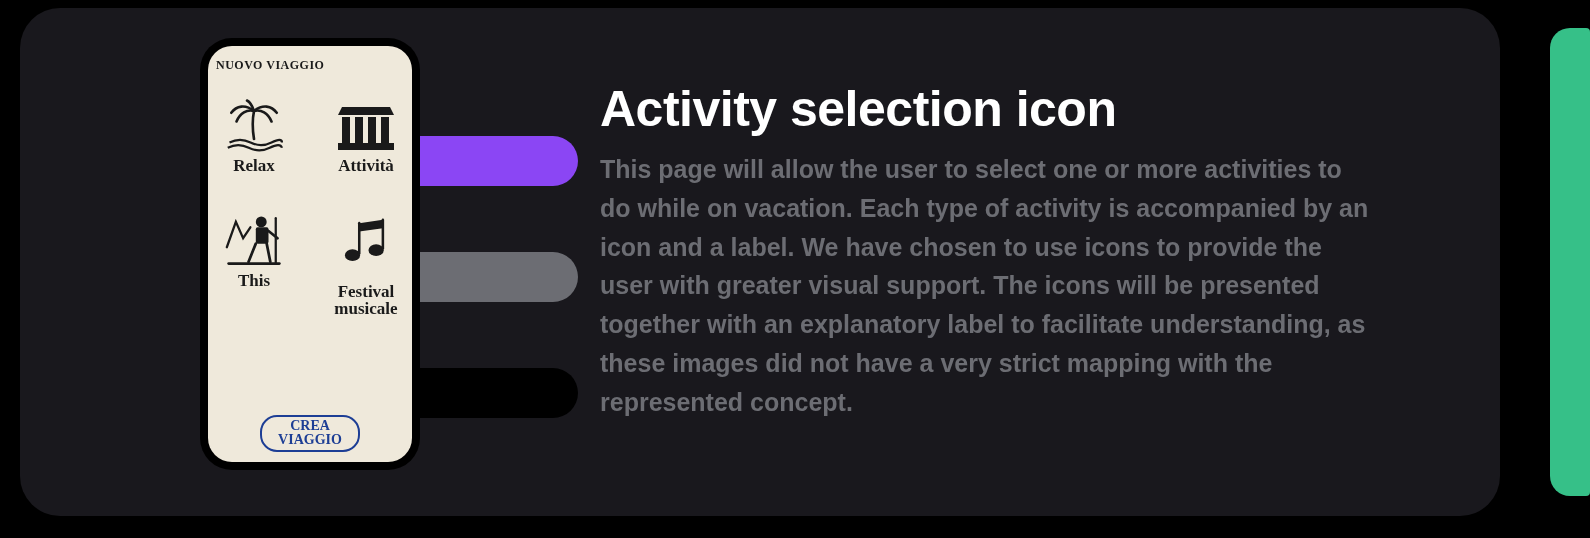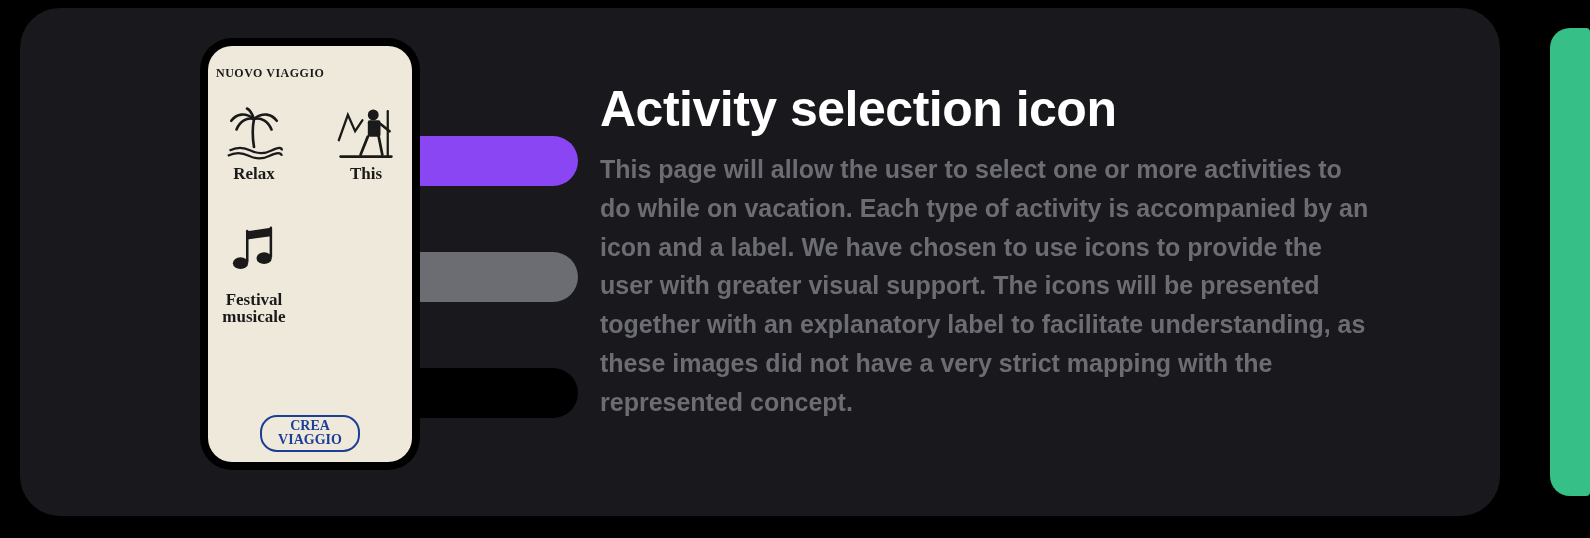--- a/index.html
+++ b/index.html
@@ -67,21 +67,21 @@
     width: 100%;
     height: 100%;
     background: #efe9db;
     border-radius: 24px;
     overflow: hidden;
     position: relative;
     font-family: "Comic Sans MS", "Marker Felt", cursive;
     color: #1a1a1a;
   }
   .screen-header {
-    padding: 20px 8px 2px 8px;
+    padding: 12px 8px 2px 8px;
     font-size: 12px;
     letter-spacing: 0.5px;
     text-transform: uppercase;
     font-weight: 600;
   }
   .screen-title {
     padding: 0 8px 4px 8px;
     font-size: 18px;
     font-weight: 700;
     border-bottom: 2px solid #1a1a1a;
@@ -187,20 +187,35 @@
                   <path d="M32 16 C40 14 48 18 52 28"></path>
                   <path d="M32 16 C30 10 28 6 24 4"></path>
                 </g>
                 <path d="M4 52 Q16 46 28 52 T52 52 T64 52" stroke="#1a1a1a" stroke-width="2.5" fill="none"></path>
                 <path d="M2 58 Q14 52 26 58 T50 58 T64 58" stroke="#1a1a1a" stroke-width="2.5" fill="none"></path>
               </svg>
             </div>
             <div class="cell-label">Relax</div>
           </div>
 
+          <div class="cell">
+            <div class="icon-box">
+              <svg viewBox="0 0 64 56" width="66" height="56">
+                <g fill="#1a1a1a">
+                  <polygon points="4,18 60,18 56,10 8,10"></polygon>
+                  <rect x="8" y="20" width="8" height="26"></rect>
+                  <rect x="21" y="20" width="8" height="26"></rect>
+                  <rect x="34" y="20" width="8" height="26"></rect>
+                  <rect x="47" y="20" width="8" height="26"></rect>
+                  <rect x="4" y="46" width="56" height="7"></rect>
+                </g>
+              </svg>
+            </div>
+            <div class="cell-label">Attività</div>
+          </div>
 
           <div class="cell">
             <div class="icon-box">
               <svg viewBox="0 0 64 64" width="58" height="58">
                 <g fill="#1a1a1a" stroke="#1a1a1a" stroke-width="3" stroke-linecap="round">
                   <polyline points="2,40 12,12 20,30 28,18" fill="none" stroke-width="2.5"></polyline>
                   <circle cx="40" cy="12" r="6" stroke="none"></circle>
                   <rect x="34" y="18" width="14" height="18" rx="2" stroke="none"></rect>
                   <line x1="34" y1="36" x2="26" y2="56"></line>
                   <line x1="46" y1="36" x2="50" y2="56"></line>

